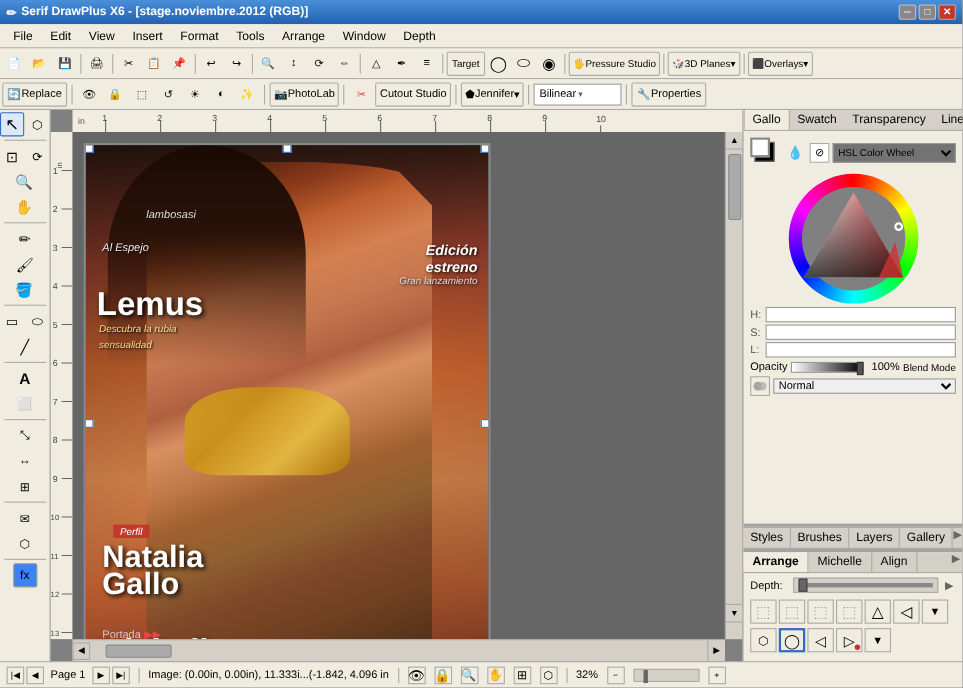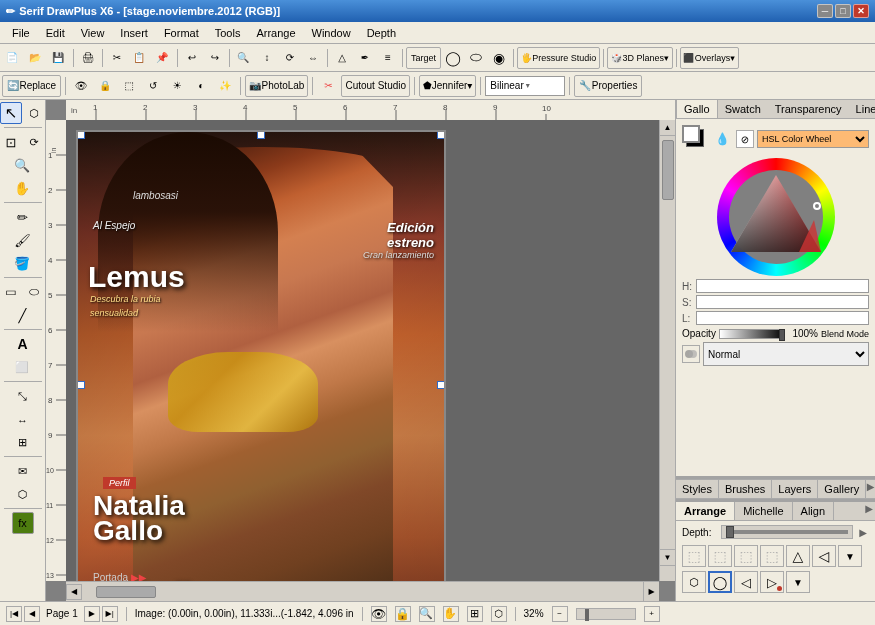--- a/index.html
+++ b/index.html
@@ -47,21 +47,21 @@
     .mag-bg { position: absolute; inset: 0; background: linear-gradient(to bottom, #2c1810 0%, #8b3a2a 20%, #c4622d 40%, #d4834a 60%, #b85c30 80%, #7a3520 100%); }
     .mag-overlay { position: absolute; inset: 0; background: linear-gradient(135deg, rgba(0,0,0,0.3) 0%, transparent 50%, rgba(0,0,0,0.2) 100%); }
 
     
     #right-panel { width: 200px; background: #f0ece0; border-left: 1px solid #aaa; display: flex; flex-direction: column; }
 
     
     #color-content { padding: 6px; flex: 1; }
     #color-wheel-row { display: flex; align-items: center; gap: 4px; margin-bottom: 4px; }
     .eyedropper-btn { width: 20px; height: 20px; cursor: pointer; display: flex; align-items: center; justify-content: center; font-size: 12px; }
-    .color-wheel-select { flex: 1; height: 20px; font-size: 10px; border: 1px solid #999; background: #fdba74; }
+    .color-wheel-select { flex: 1; height: 20px; font-size: 10px; border: 1px solid #999; background: #737373; }
 
     #color-wheel-container { display: flex; justify-content: center; margin: 4px 0; }
 
     #hsl-values { margin: 4px 0; }
     .hsl-row { display: flex; align-items: center; margin-bottom: 2px; }
     .hsl-label { width: 14px; font-size: 10px; color: #555; }
     .hsl-input { flex: 1; height: 14px; border: 1px solid #999; background: white; font-size: 10px; }
 
     
     #style-tabs { display: flex; background: #d4d0c8; border-top: 1px solid #aaa; border-bottom: 1px solid #aaa; }
@@ -248,21 +248,21 @@
     <div class="tool-btn" title="Text" style="font-size:14px; font-weight:bold;">A</div>
     <div class="tool-btn" title="Frame Text" style="font-size:11px;">⬜</div>
     <div class="tool-sep"></div>
     <div class="tool-btn" title="Connector" style="font-size:11px;">⤡</div>
     <div class="tool-btn" title="Dimension" style="font-size:11px;">↔</div>
     <div class="tool-btn" title="Table" style="font-size:11px;">⊞</div>
     <div class="tool-sep"></div>
     <div class="tool-btn" title="Envelope" style="font-size:11px;">✉</div>
     <div class="tool-btn" title="Perspective" style="font-size:11px;">⬡</div>
     <div class="tool-sep"></div>
-    <div class="tool-btn" title="Effects" style="font-size:11px; background:#4d7c0f; border:1px solid #999;">fx</div>
+    <div class="tool-btn" title="Effects" style="font-size:11px; background:#3b82f6; border:1px solid #999;">fx</div>
   </div>
 
   <div id="canvas-area">
 
     <div id="ruler-h">
       <svg width="100%" height="20" style="position:absolute;top:0;left:0;">
         <rect width="100%" height="20" fill="#f0ece0"></rect>
         <text x="5" y="13" font-size="8" fill="#555">in</text>
 
         <line x1="30" y1="10" x2="30" y2="20" stroke="#666" stroke-width="1"></line>
@@ -511,21 +511,21 @@
         <span style="font-size:9px;">Blend Mode</span>
       </div>
 
       <div style="display:flex;align-items:center;gap:3px;margin:2px 0;">
         <div style="width:18px;height:18px;border:1px solid #aaa;background:#f0ece0;display:flex;align-items:center;justify-content:center;">
           <svg width="14" height="14" viewBox="0 0 14 14">
             <circle cx="5" cy="7" r="4" fill="#888" opacity="0.7"></circle>
             <circle cx="9" cy="7" r="4" fill="#aaa" opacity="0.7"></circle>
           </svg>
         </div>
-        <select style="flex:1;height:24px;font-size:10px;border:1px solid #999;">
+        <select style="flex:1;height:14px;font-size:10px;border:1px solid #999;">
           <option>Normal</option>
           <option>Multiply</option>
           <option>Screen</option>
           <option>Overlay</option>
         </select>
       </div>
     </div>
 
     <div class="right-section">
       <div id="style-tabs">

